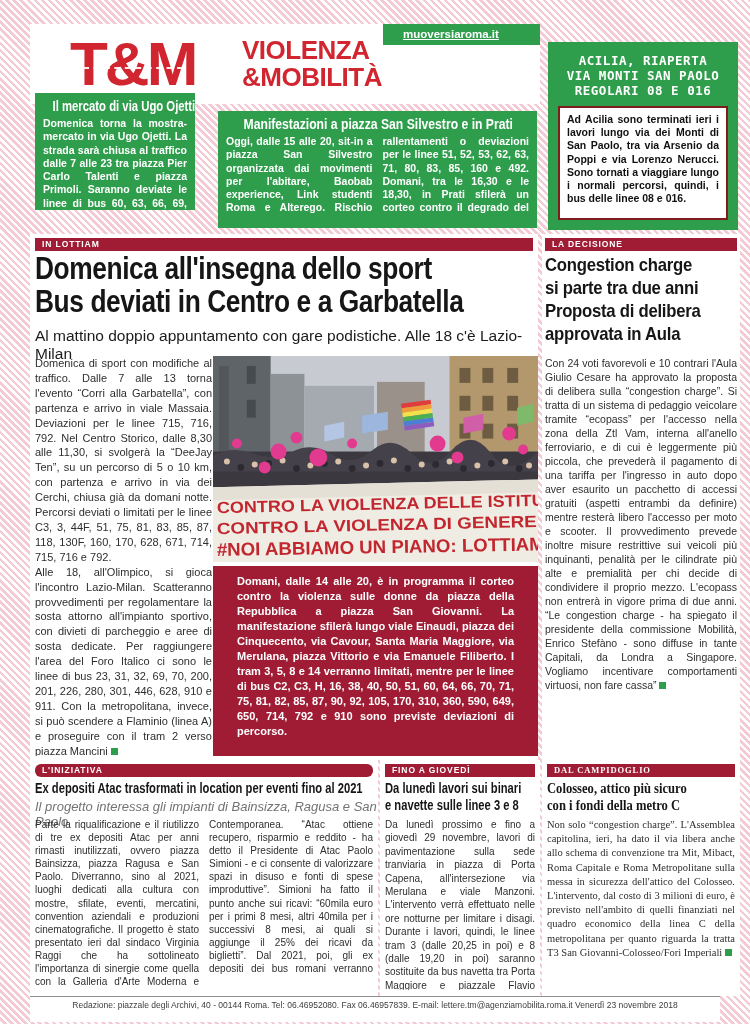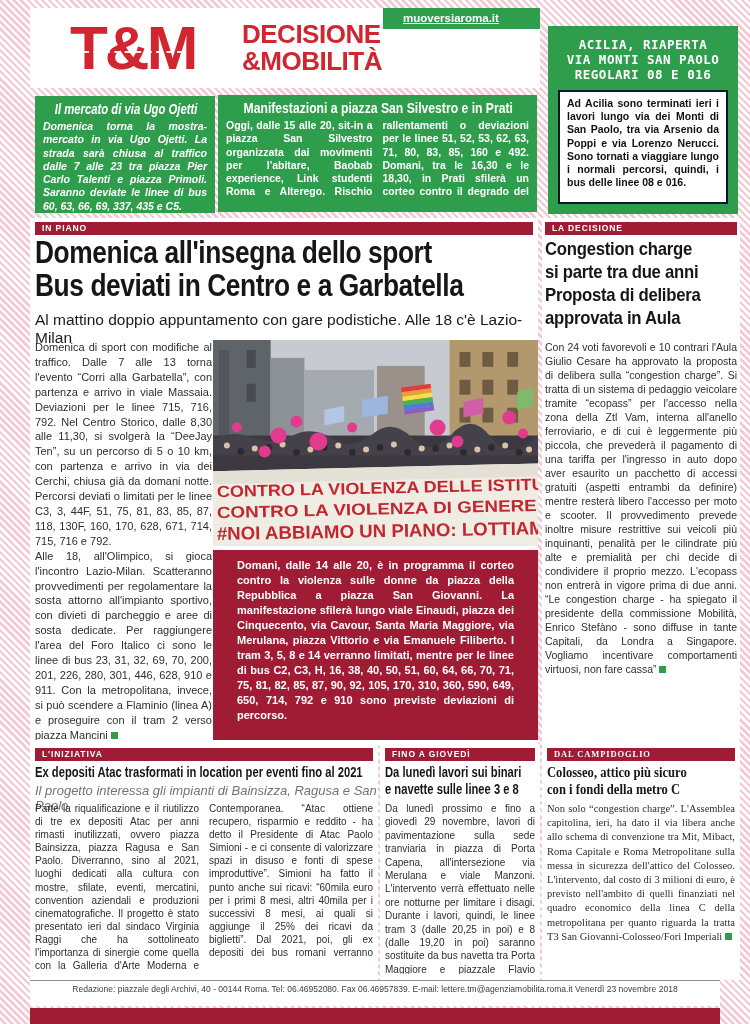--- a/index.html
+++ b/index.html
@@ -1,39 +1,39 @@
 <!DOCTYPE html>
 <html lang="it"><head>
 <meta charset="utf-8">
 <style>
   html,body{margin:0;padding:0;}
   #page{position:relative;width:750px;height:1024px;overflow:hidden;
         background:repeating-linear-gradient(45deg,#ffffff 0 2.5px,#f4cbd5 2.5px 5px);
         font-family:"Liberation Sans",sans-serif;color:#222;}
-  .abs{position:absolute;}
+  .abs{position:absolute;margin-top:16px;}
   
   .masthead{left:30px;top:8px;width:510px;height:80px;background:#fff;}
   .logo-tm{position:absolute;left:40px;top:0;font-size:62px;font-weight:900;color:#d12630;
            letter-spacing:-3px;line-height:80px;}
   .logo-tm::after{content:"";position:absolute;left:10%;right:10%;top:54%;
            border-top:2.5px dashed rgba(255,255,255,.9);}
   .logo-sub{position:absolute;left:212px;top:13px;font-size:26px;font-weight:800;color:#d12630;
            line-height:27px;letter-spacing:-0.5px;}
   .ribbon{left:383px;top:8px;width:157px;height:21px;background:#2f9e4c;color:#fff;
            font-size:11.5px;font-weight:700;line-height:21px;padding-left:20px;box-sizing:border-box;text-decoration:underline;}
   
   .acilia{left:548px;top:26px;width:190px;height:188px;background:#2f9e4c;}
   .acilia-title{margin-top:11px;text-align:center;color:#fff;font-family:"DejaVu Sans Mono",monospace;
            font-weight:700;font-size:12.5px;line-height:15px;letter-spacing:.5px;}
   .acilia-inner{position:absolute;left:10px;right:10px;top:64px;bottom:10px;background:#fff;
-           border:2px solid #0f172a;padding:5px 7px;font-size:10.5px;font-weight:700;line-height:13.2px;
+           border:2px solid #7f1d1d;padding:5px 7px;font-size:10.5px;font-weight:700;line-height:13.2px;
            color:#111;text-align:justify;overflow:hidden;}
   
   .gbox{background:#2f9e4c;color:#fff;overflow:hidden;}
-  .gbox1{left:35px;top:96px;width:180px;height:117px;font-style:italic;}
+  .gbox1{left:35px;top:77px;width:160px;height:117px;}
   .gbox2{left:218px;top:95px;width:319px;height:117px;}
   .gtitle{margin-top:5px;text-align:center;font-size:14.5px;font-weight:800;white-space:nowrap;}
   .gtitle.sq78{transform:scaleX(.78);transform-origin:50% 50%;}
   .gtitle.sq84{transform:scaleX(.84);transform-origin:50% 50%;}
   .gbody{padding:3px 8px;font-size:10.5px;font-weight:700;line-height:13.3px;text-align:justify;}
   .gcols{column-count:2;column-gap:10px;column-fill:auto;height:88px;}
   
   .kbar{position:absolute;height:13px;background:#9f1c34;color:#fff;font-size:8.5px;font-weight:700;
         letter-spacing:.9px;line-height:13.5px;padding-left:7px;box-sizing:border-box;}
   
@@ -78,21 +78,21 @@
   .bottombar{left:30px;top:1008px;width:690px;height:16px;background:#9f1c34;}
 </style>
 </head>
 <body>
 
 <div id="page">
 
   <div class="abs masthead">
     <div class="logo-tm">T&amp;M</div>
     <div class="logo-sub">
-      <div>DECISIONE</div>
+      <div>VIOLENZA</div>
       <div>&amp;MOBILITÀ</div>
     </div>
   </div>
   <div class="abs ribbon">muoversiaroma.it</div>
 
   <div class="abs acilia">
     <div class="acilia-title">
       <div>ACILIA, RIAPERTA</div>
       <div>VIA MONTI SAN PAOLO</div>
       <div>REGOLARI 08 E 016</div>
@@ -103,21 +103,21 @@
   <div class="abs gbox gbox1">
     <div class="gtitle sq78">Il mercato di via Ugo Ojetti</div>
     <div class="gbody">Domenica torna la mostra-mercato in via Ugo Ojetti. La strada sarà chiusa al traffico dalle 7 alle 23 tra piazza Pier Carlo Talenti e piazza Primoli. Saranno deviate le linee di bus 60, 63, 66, 69, 337, 435 e C5.</div>
   </div>
   <div class="abs gbox gbox2">
     <div class="gtitle sq84">Manifestazioni a piazza San Silvestro e in Prati</div>
     <div class="gbody gcols">Oggi, dalle 15 alle 20, sit-in a piazza San Silvestro organizzata dai movimenti per l'abitare, Baobab experience, Link studenti Roma e Alterego. Rischio rallentamenti o deviazioni per le linee 51, 52, 53, 62, 63, 71, 80, 83, 85, 160 e 492. Domani, tra le 16,30 e le 18,30, in Prati sfilerà un corteo contro il degrado del quartiere da piazza Risorgimento a piazza Cola di Rienzo. A rischio la linea 81.</div>
   </div>
 
   <div class="abs article">
-    <div class="kbar" style="left:5px;top:4px;right:5px;">IN PIANO</div>
+    <div class="kbar" style="left:5px;top:4px;right:5px;">IN LOTTIAM</div>
     <div class="headline">
       <div>Domenica all'insegna dello sport</div>
       <div>Bus deviati in Centro e a Garbatella</div>
     </div>
     <div class="standfirst">Al mattino doppio appuntamento con gare podistiche. Alle 18 c'è Lazio-Milan</div>
     <div class="col1">
       <p>Domenica di sport con modifiche al traffico. Dalle 7 alle 13 torna l'evento “Corri alla Garbatella”, con partenza e arrivo in viale Massaia. Deviazioni per le linee 715, 716, 792. Nel Centro Storico, dalle 8,30 alle 11,30, si svolgerà la “DeeJay Ten”, su un percorso di 5 o 10 km, con partenza e arrivo in via dei Cerchi, chiusa già da domani notte. Percorsi deviati o limitati per le linee C3, 3, 44F, 51, 75, 81, 83, 85, 87, 118, 130F, 160, 170, 628, 671, 714, 715, 716 e 792.</p>
       <p><span>Alle 18, all'Olimpico, si gioca l'incontro Lazio-Milan. Scatteranno provvedimenti per regolamentare la sosta attorno all'impianto sportivo, con divieti di parcheggio e aree di sosta dedicate. Per raggiungere l'area del Foro Italico ci sono le linee di bus 23, 31, 32, 69, 70, 200, 201, 226, 280, 301, 446, 628, 910 e 911. Con la metropolitana, invece, si può scendere a Flaminio (linea A) e proseguire con il tram 2 verso piazza Mancini</span><span class="endsq"></span></p>
     </div>
 
@@ -221,21 +221,21 @@
       <div>si parte tra due anni</div>
       <div>Proposta di delibera</div>
       <div>approvata in Aula</div>
     </div>
     <div class="side-body">
       <span>Con 24 voti favorevoli e 10 contrari l'Aula Giulio Cesare ha approvato la proposta di delibera sulla “congestion charge”. Si tratta di un sistema di pedaggio veicolare tramite “ecopass” per l'accesso nella zona della Ztl Vam, interna all'anello ferroviario, e di cui è leggermente più piccola, che prevederà il pagamento di una tariffa per l'ingresso in auto dopo aver esaurito un pacchetto di accessi gratuiti (aspetti entrambi da definire) mentre resterà libero l'accesso per moto e scooter. Il provvedimento prevede inoltre misure restrittive sui veicoli più inquinanti, penalità per le cilindrate più alte e premialità per chi decide di condividere il proprio mezzo. L'ecopass non entrerà in vigore prima di due anni. “Le congestion charge - ha spiegato il presidente della commissione Mobilità, Enrico Stefàno - sono diffuse in tante Capitali, da Londra a Singapore. Vogliamo incentivare comportamenti virtuosi, non fare cassa”</span><span class="endsq"></span>
     </div>
   </div>
 
   <div class="abs bsec bsec1">
-    <div class="kbar" style="left:5px;top:4px;right:5px;">L'INIZIATIVA</div>
+    <div class="kbar" style="left:5px;top:4px;right:5px;border-radius:6px;">L'INIZIATIVA</div>
     <div class="b-headline sc80">Ex depositi Atac trasformati in location per eventi fino al 2021</div>
     <div class="b-sub">Il progetto interessa gli impianti di Bainsizza, Ragusa e San Paolo</div>
     <div class="b-body b1-body">
       <span>Parte la riqualificazione e il riutilizzo di tre ex depositi Atac per anni rimasti inutilizzati, ovvero piazza Bainsizza, piazza Ragusa e San Paolo. Diverranno, sino al 2021, luoghi dedicati alla cultura con mostre, sfilate, eventi, mercatini, convention aziendali e produzioni cinematografiche. Il progetto è stato presentato ieri dal sindaco Virginia Raggi che ha sottolineato l'importanza di sinergie come quella con la Galleria d'Arte Moderna e Contemporanea. “Atac ottiene recupero, risparmio e reddito - ha detto il Presidente di Atac Paolo Simioni - e ci consente di valorizzare spazi in disuso e fonti di spese improduttive”. Simioni ha fatto il punto anche sui ricavi: “60mila euro per i primi 8 mesi, altri 40mila per i successivi 8 mesi, ai quali si aggiunge il 25% dei ricavi da biglietti”. Dal 2021, poi, gli ex depositi dei bus romani verranno messi all'asta e venduti al miglior offerente</span>
     </div>
   </div>
 
   <div class="abs bsec bsec2">
     <div class="kbar" style="left:5px;top:4px;right:5px;">FINO A GIOVEDÌ</div>
     <div class="b-headline multi sc80">

